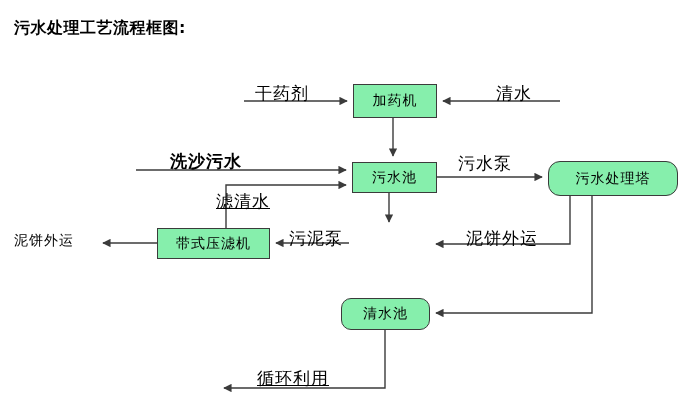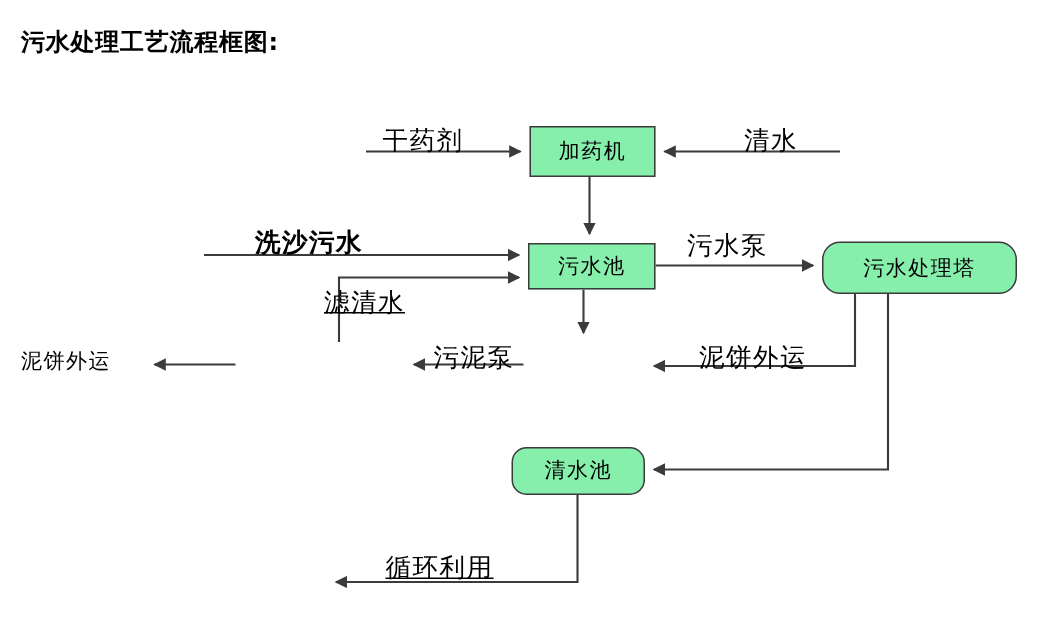--- a/index.html
+++ b/index.html
@@ -111,20 +111,23 @@
   </div>
 
   <div class="node" style="left:352px; top:162px; width:85px; height:31px;">
     <span>污水池</span>
   </div>
 
   <div class="node" style="left:548px; top:161px; width:130px; height:35px;border-radius:12px;">
     <span>污水处理塔</span>
   </div>
 
+  <div class="node" style="left:157px; top:228px; width:113px; height:31px;">
+    <span>带式压滤机</span>
+  </div>
 
 
   <div class="node" style="left:341px; top:298px; width:89px; height:32px;border-radius:10px;">
     <span>清水池</span>
   </div>
 
   <div class="edge-label" style="left:255px; top:82px;">干药剂</div>
 
   <div class="edge-label" style="left:496px; top:82px;">清水</div>
 

